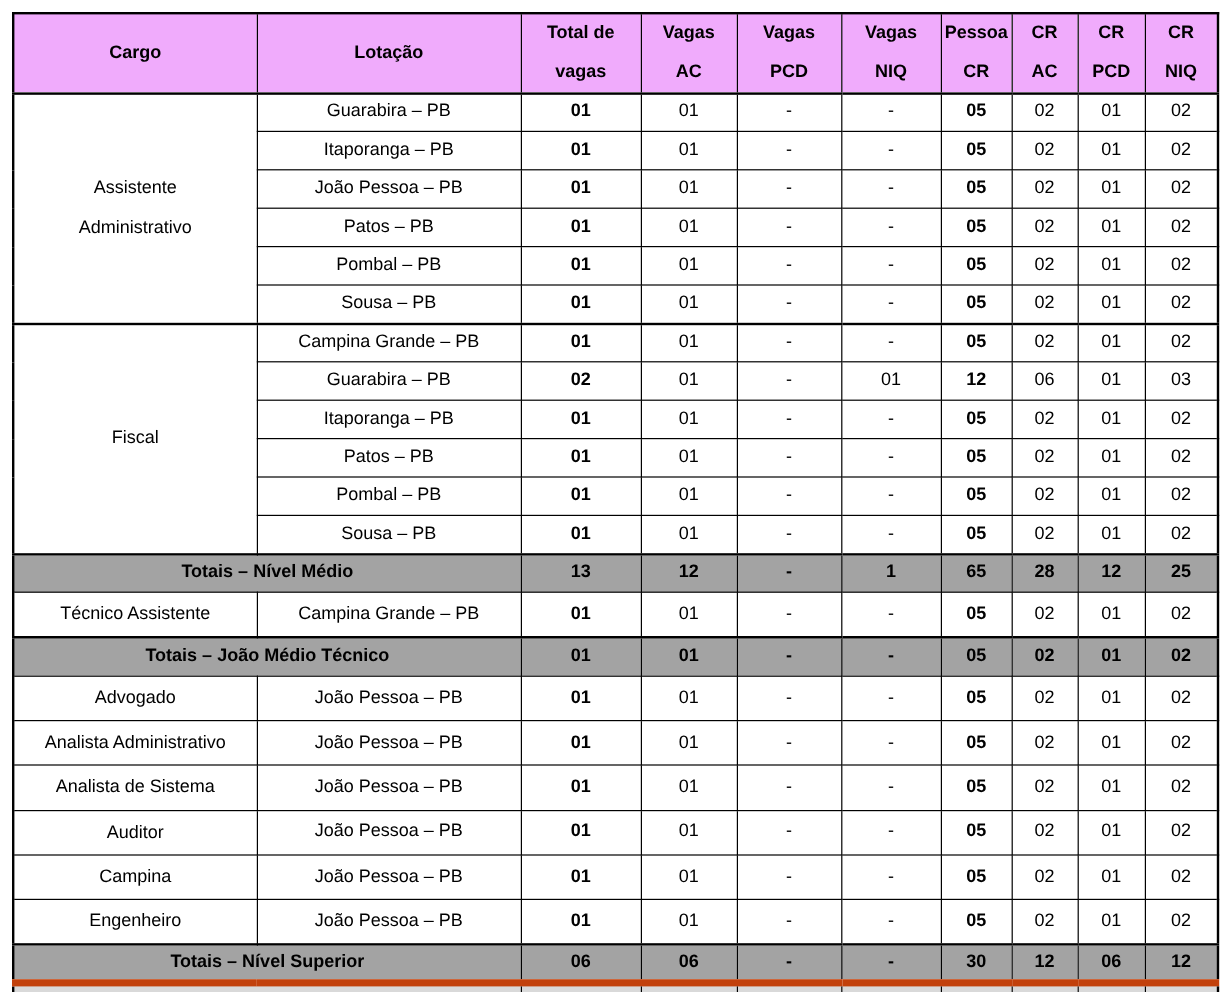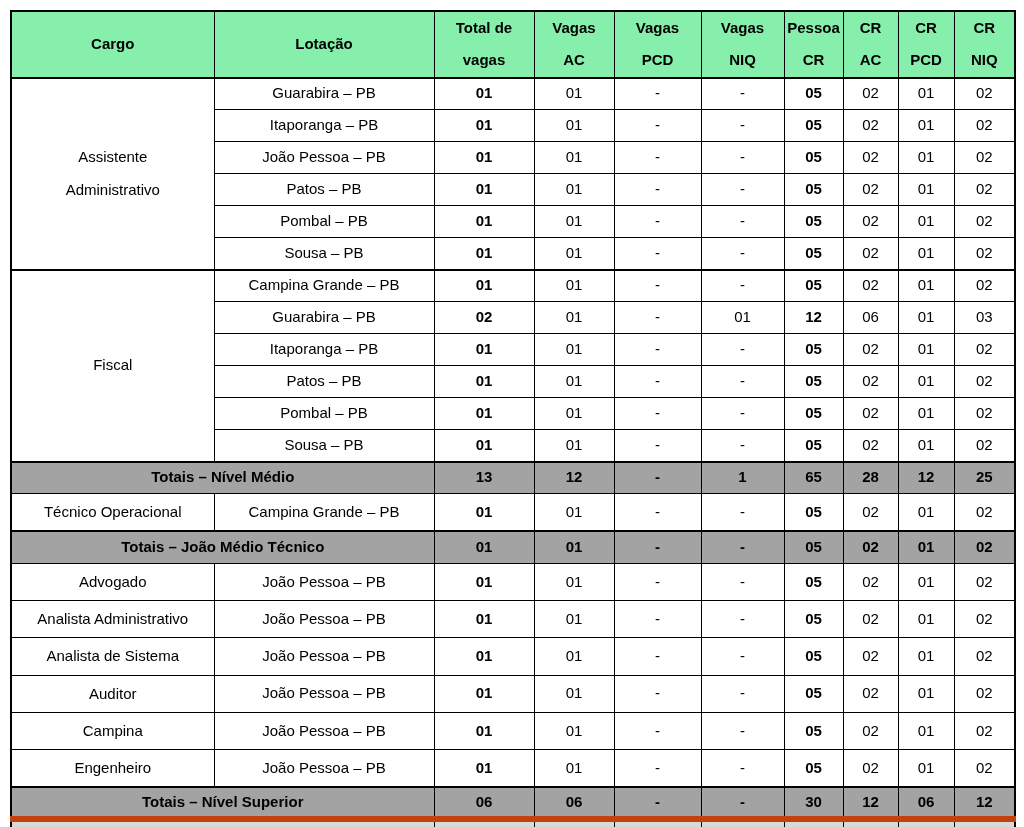--- a/index.html
+++ b/index.html
@@ -33,21 +33,21 @@
     border: 1px solid #000;
     text-align: center;
     vertical-align: middle;
     font-size: 15px;
     line-height: 1.25;
     padding: 1px 2px;
     overflow: hidden;
   }
 
   thead th {
-    background: #86efac;
+    background: #f0abfc;
     font-weight: 700;
     height: 66px;
     border-bottom: 2px solid #000;
     padding: 0;
   }
   thead th .hline { line-height: 2.15; }
 
   tbody tr { height: 32px; }
 
   td.cargo-cell { padding: 2px 2px; }
@@ -275,21 +275,21 @@
           <td>12</td>
           <td>-</td>
           <td>1</td>
           <td>65</td>
           <td>28</td>
           <td>12</td>
           <td>25</td>
         </tr>
         <tr>
           <td class="cargo-cell" rowspan="1">
-            <div class="cline">Técnico Operacional</div>
+            <div class="cline">Técnico Assistente</div>
           </td>
           <td>Campina Grande – PB</td>
           <td class="bold">01</td>
           <td>01</td>
           <td>-</td>
           <td>-</td>
           <td class="bold">05</td>
           <td>02</td>
           <td>01</td>
           <td>02</td>

